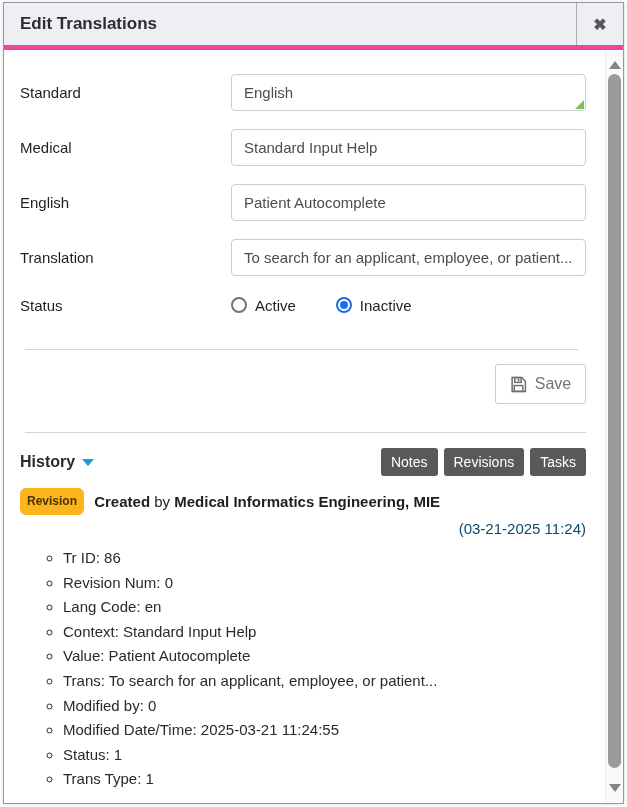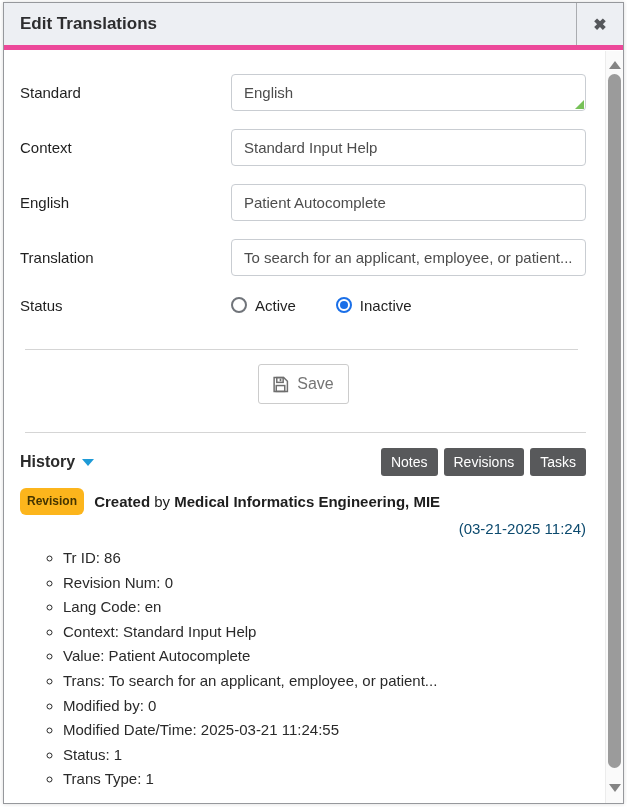--- a/index.html
+++ b/index.html
@@ -44,21 +44,21 @@
   }
   .radio-circle.checked { border-color: #1a6fe8; }
   .radio-circle.checked::after {
     content: ""; position: absolute; left: 2px; top: 2px; width: 8px; height: 8px;
     border-radius: 50%; background: #1a6fe8;
   }
   .radio-label { font-size: 15px; color: #1f1f1f; }
   
   .hr1 { border: none; border-top: 1px solid #d5d5d5; margin: 33px 8px 0 5px; }
   .hr2 { border: none; border-top: 1px solid #d5d5d5; margin: 28px 0 0 5px; }
-  .save-row { display: flex; justify-content: center; margin-top: 14px; }
+  .save-row { display: flex; justify-content: flex-end; margin-top: 14px; }
   .save-btn {
     height: 40px; min-width: 91px; background: #fff; border: 1px solid #cccccc; border-radius: 3px;
     display: flex; align-items: center; justify-content: center; gap: 8px;
     font-size: 16px; color: #757575; cursor: pointer; font-family: "Liberation Sans", sans-serif;
   }
   .save-btn svg { display: block; }
   
   .history-header { display: flex; align-items: center; margin-top: 15px; }
   .history-title-wrap { display: flex; align-items: center; gap: 7px; cursor: pointer; }
   .history-title { font-size: 16px; font-weight: bold; color: #2b2b2b; }
@@ -111,21 +111,21 @@
 
     <div class="form-row">
       <div class="form-label">Standard</div>
       <div class="input-wrap">
         <input class="text-input" value="English" style="">
         <span class="resize-corner"></span>
       </div>
     </div>
 
     <div class="form-row">
-      <div class="form-label">Context</div>
+      <div class="form-label">Medical</div>
       <div class="input-wrap">
         <input class="text-input" value="Standard Input Help" style="">
       </div>
     </div>
 
     <div class="form-row">
       <div class="form-label">English</div>
       <div class="input-wrap">
         <input class="text-input" value="Patient Autocomplete" style="">
       </div>

